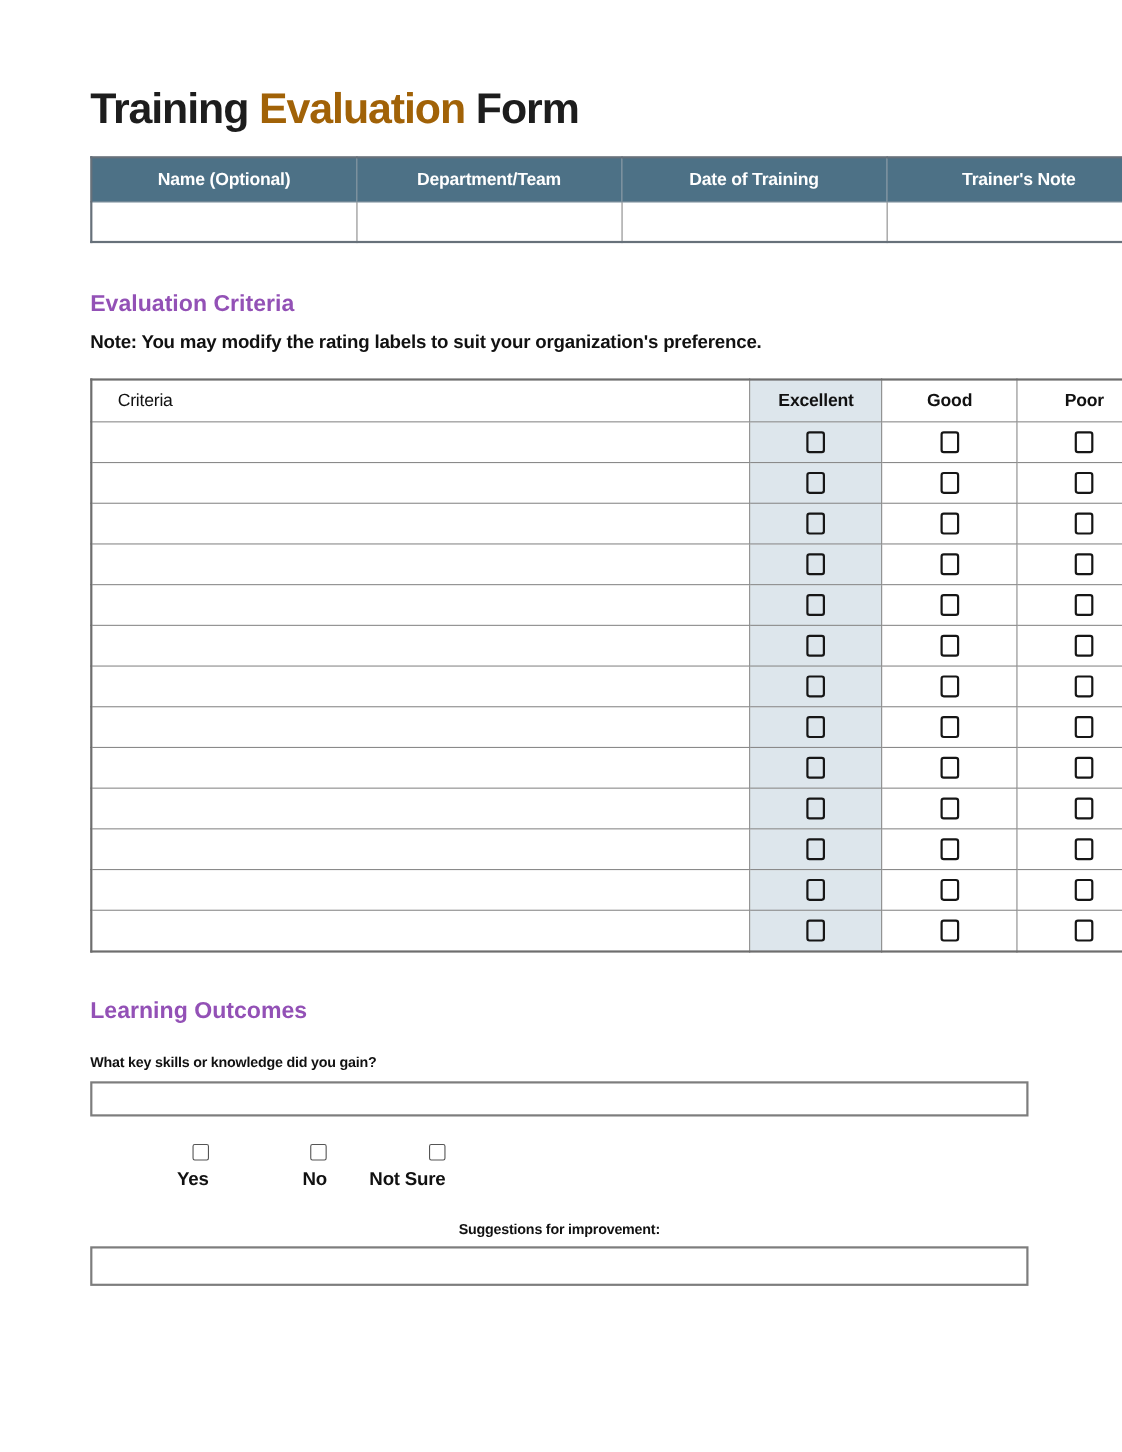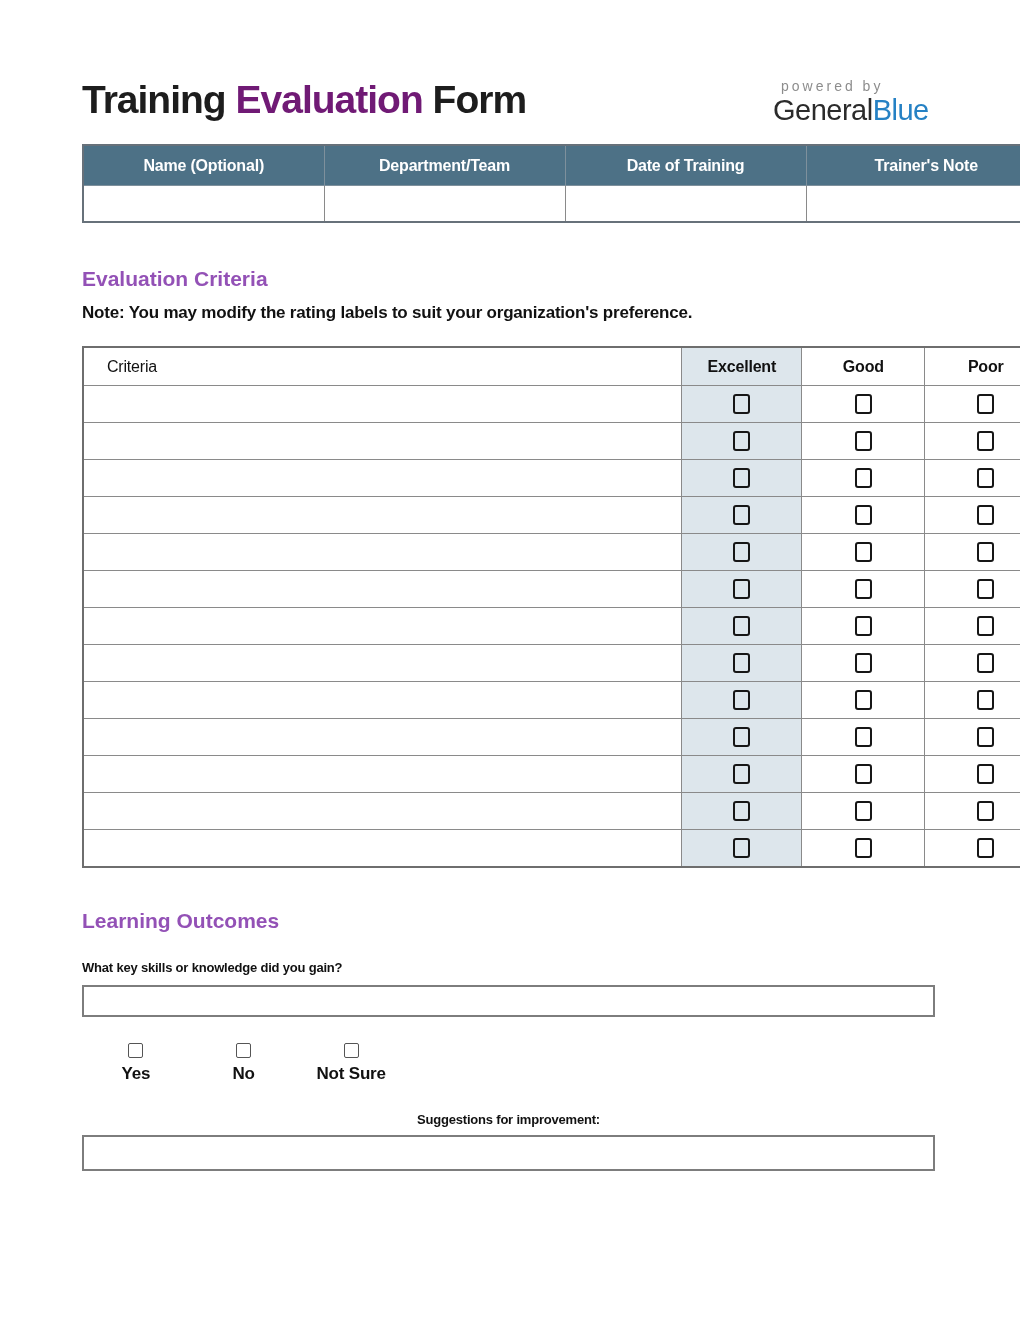--- a/index.html
+++ b/index.html
@@ -4,21 +4,21 @@
 <style>
   html,body{margin:0;padding:0;background:#e9e9e9;}
   .page{
     width:1020px;height:1320px;background:#ffffff;margin:0 auto;
     font-family:"Liberation Sans",sans-serif;color:#1d1d1d;
     box-sizing:border-box;padding:76px 85px 0 82px;position:relative;
   }
   
   .hdr{display:flex;justify-content:space-between;align-items:flex-start;}
   .title{font-size:39px;font-weight:700;letter-spacing:-1px;line-height:48px;margin:0;color:#1d1d1d;}
-  .title .accent{color:#701a75;}
+  .title .accent{color:#a16207;}
   .brand{padding-top:2px;min-width:162px;}
   .powered{font-size:14px;color:#8d8d8d;letter-spacing:3px;padding-left:8px;line-height:16px;}
   .brandname{font-size:29px;line-height:32px;letter-spacing:-0.5px;}
   .brand-general{color:#2b2b2b;}
   .brand-blue{color:#2581c4;}
   
   .sec-h{font-size:21px;font-weight:700;color:#9351b6;margin:0;}
   .sec-basic{margin-top:50px;}
   .sec-criteria{margin-top:44px;}
   .sec-outcomes{margin-top:41px;}
@@ -49,34 +49,30 @@
   .q{font-size:13px;font-weight:700;color:#111;margin:27px 0 0 0;letter-spacing:-0.2px;}
   .line-input{
     display:block;width:853px;height:32px;margin-top:10px;border:2px solid #7d7d7d;
     box-sizing:border-box;background:#fff;font-family:"Liberation Sans",sans-serif;
     font-size:16px;padding:0 8px;outline:none;
   }
   .line-input.tall{height:36px;margin-top:8px;}
   .conf-row{display:flex;align-items:flex-start;margin-top:24px;}
   .conf-q{flex:1;padding-top:12px;margin:0;}
   .conf-opts{width:323px;display:flex;flex-shrink:0;}
-  .conf-opt{flex:1;text-align:center;}
+  .conf-opt{flex:1;text-align:right;}
   .conf-opt .lbl{display:block;font-size:17px;font-weight:700;color:#111;margin-top:5px;letter-spacing:-0.2px;}
 </style>
 </head>
 <body>
 
 <div class="page">
 
   <div class="hdr">
     <h1 class="title"><span>Training </span><span class="accent">Evaluation</span><span> Form</span></h1>
-    <div class="brand">
-      <div class="powered">powered by</div>
-      <div class="brandname"><span class="brand-general">General</span><span class="brand-blue">Blue</span></div>
-    </div>
   </div>
 
   <table class="basic-table">
     <thead>
       <tr>
         <th>Name (Optional)</th>
         <th>Department/Team</th>
         <th>Date of Training</th>
         <th>Trainer's Note</th>
       </tr>

